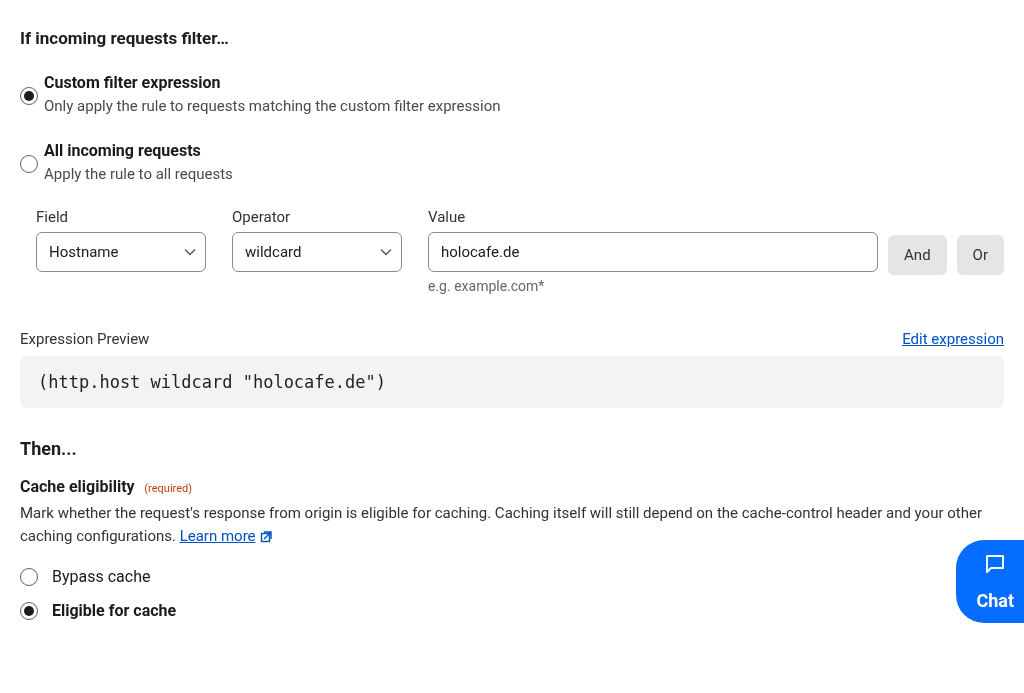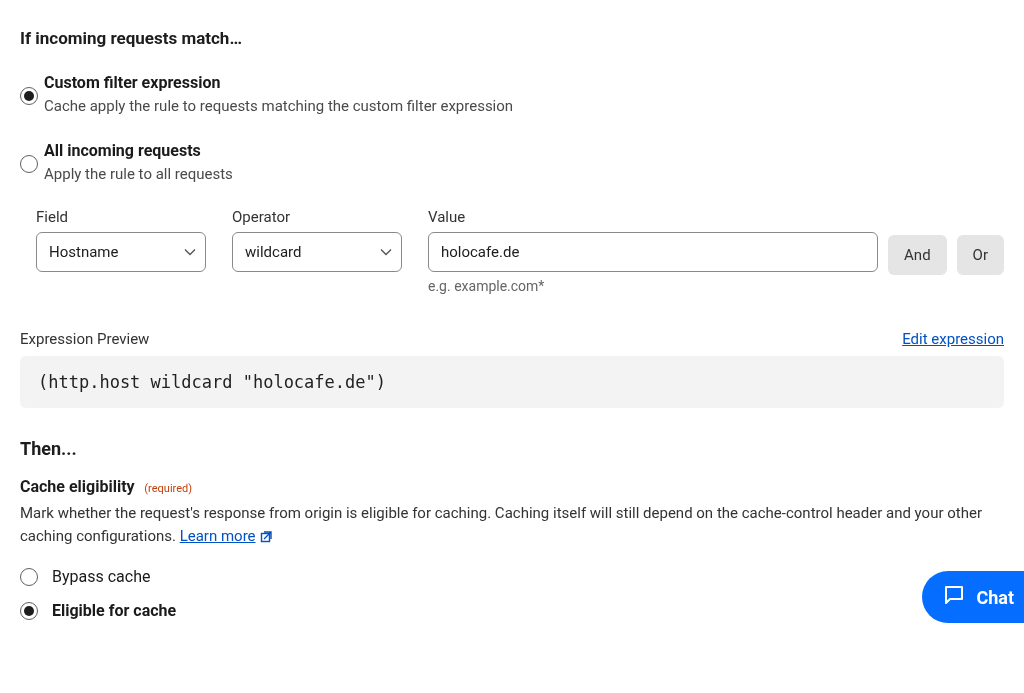--- a/index.html
+++ b/index.html
@@ -207,33 +207,34 @@
       background: #056dff;
       color: #fff;
       border-radius: 28px 0 0 28px;
       padding: 12px 10px 12px 20px;
       display: flex;
       align-items: center;
       gap: 10px;
       font-weight: 700;
       font-size: 18px;
       cursor: pointer;
+      flex-direction: column;
     }
   </style>
 </head>
 <body>
 
 <div>
-  <div class="section-heading">If incoming requests match…</div>
+  <div class="section-heading">If incoming requests filter…</div>
 
   <div class="radio-block">
     <div class="radio-outer selected"></div>
     <div class="radio-label-group">
       <div class="radio-title">Custom filter expression</div>
-      <div class="radio-desc">Cache apply the rule to requests matching the custom filter expression</div>
+      <div class="radio-desc">Only apply the rule to requests matching the custom filter expression</div>
     </div>
   </div>
 
   <div class="radio-block">
     <div class="radio-outer"></div>
     <div class="radio-label-group">
       <div class="radio-title">All incoming requests</div>
       <div class="radio-desc">Apply the rule to all requests</div>
     </div>
   </div>

